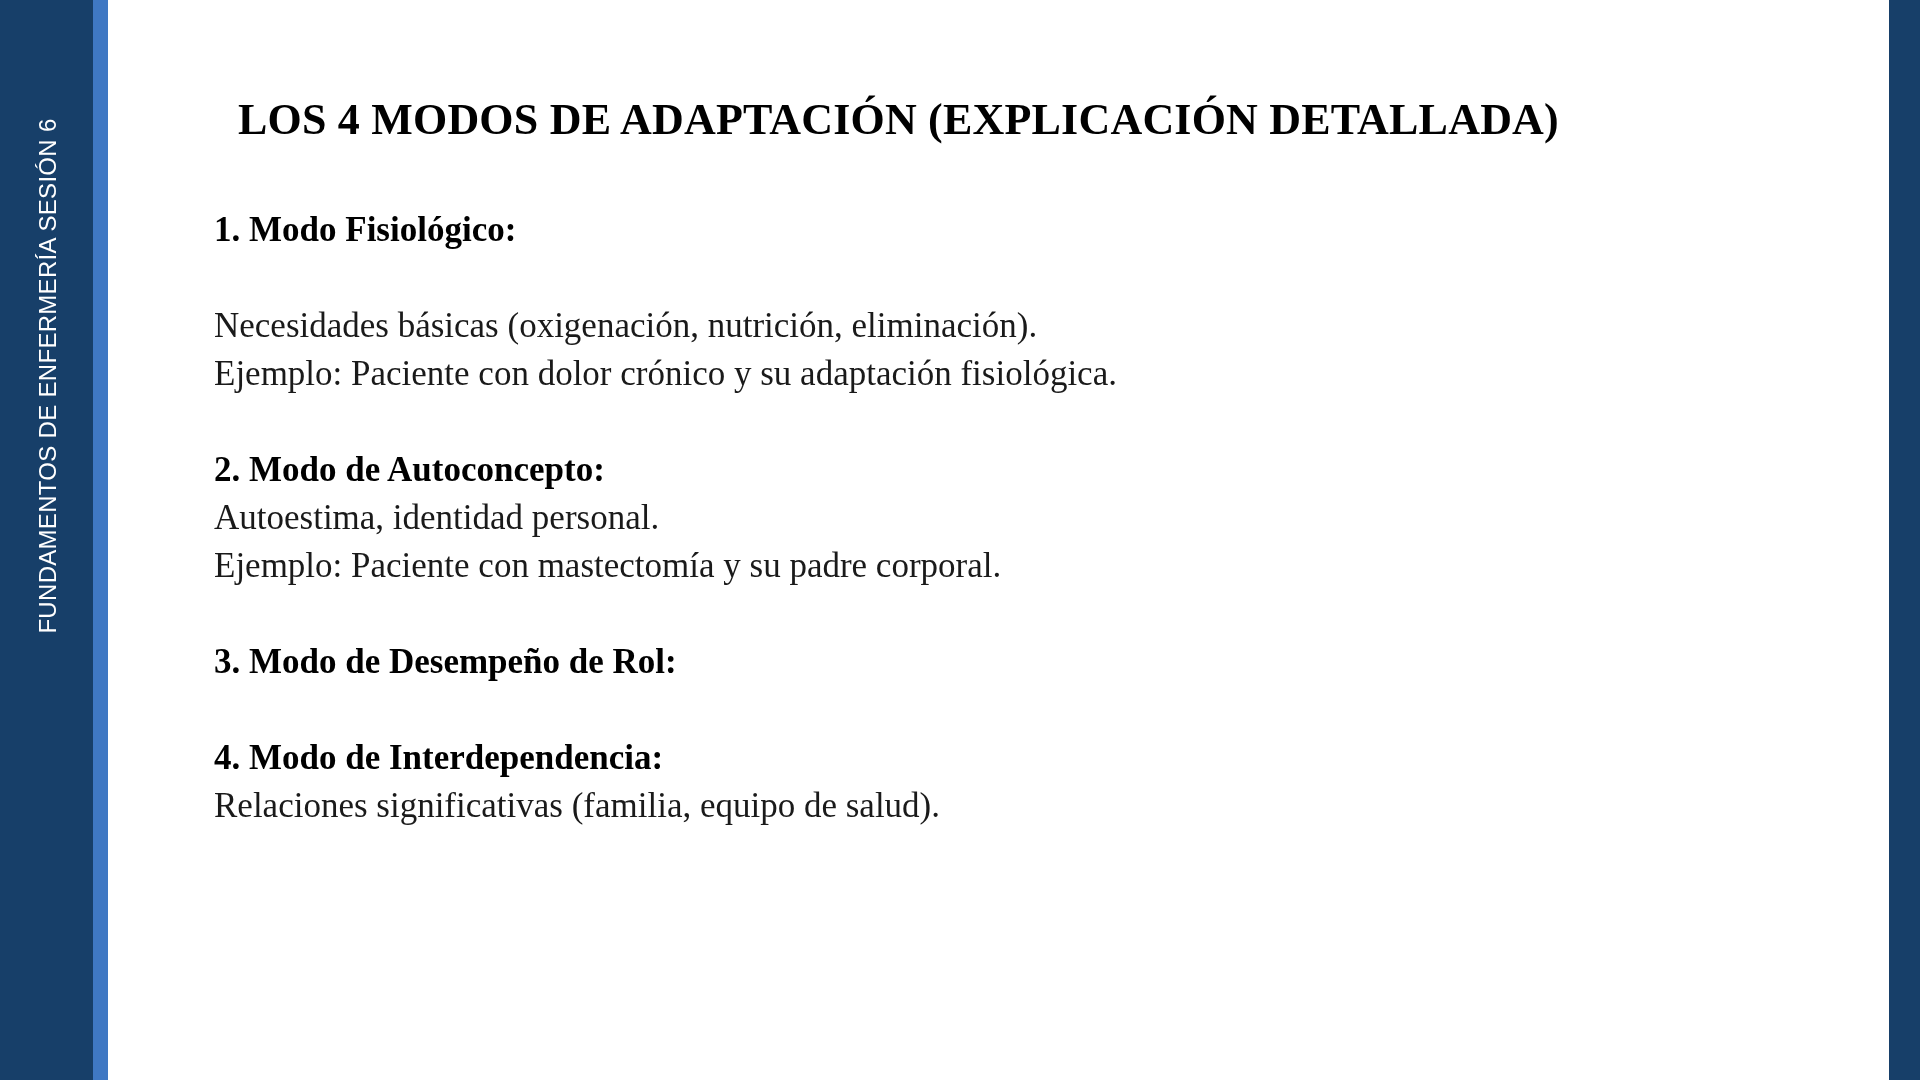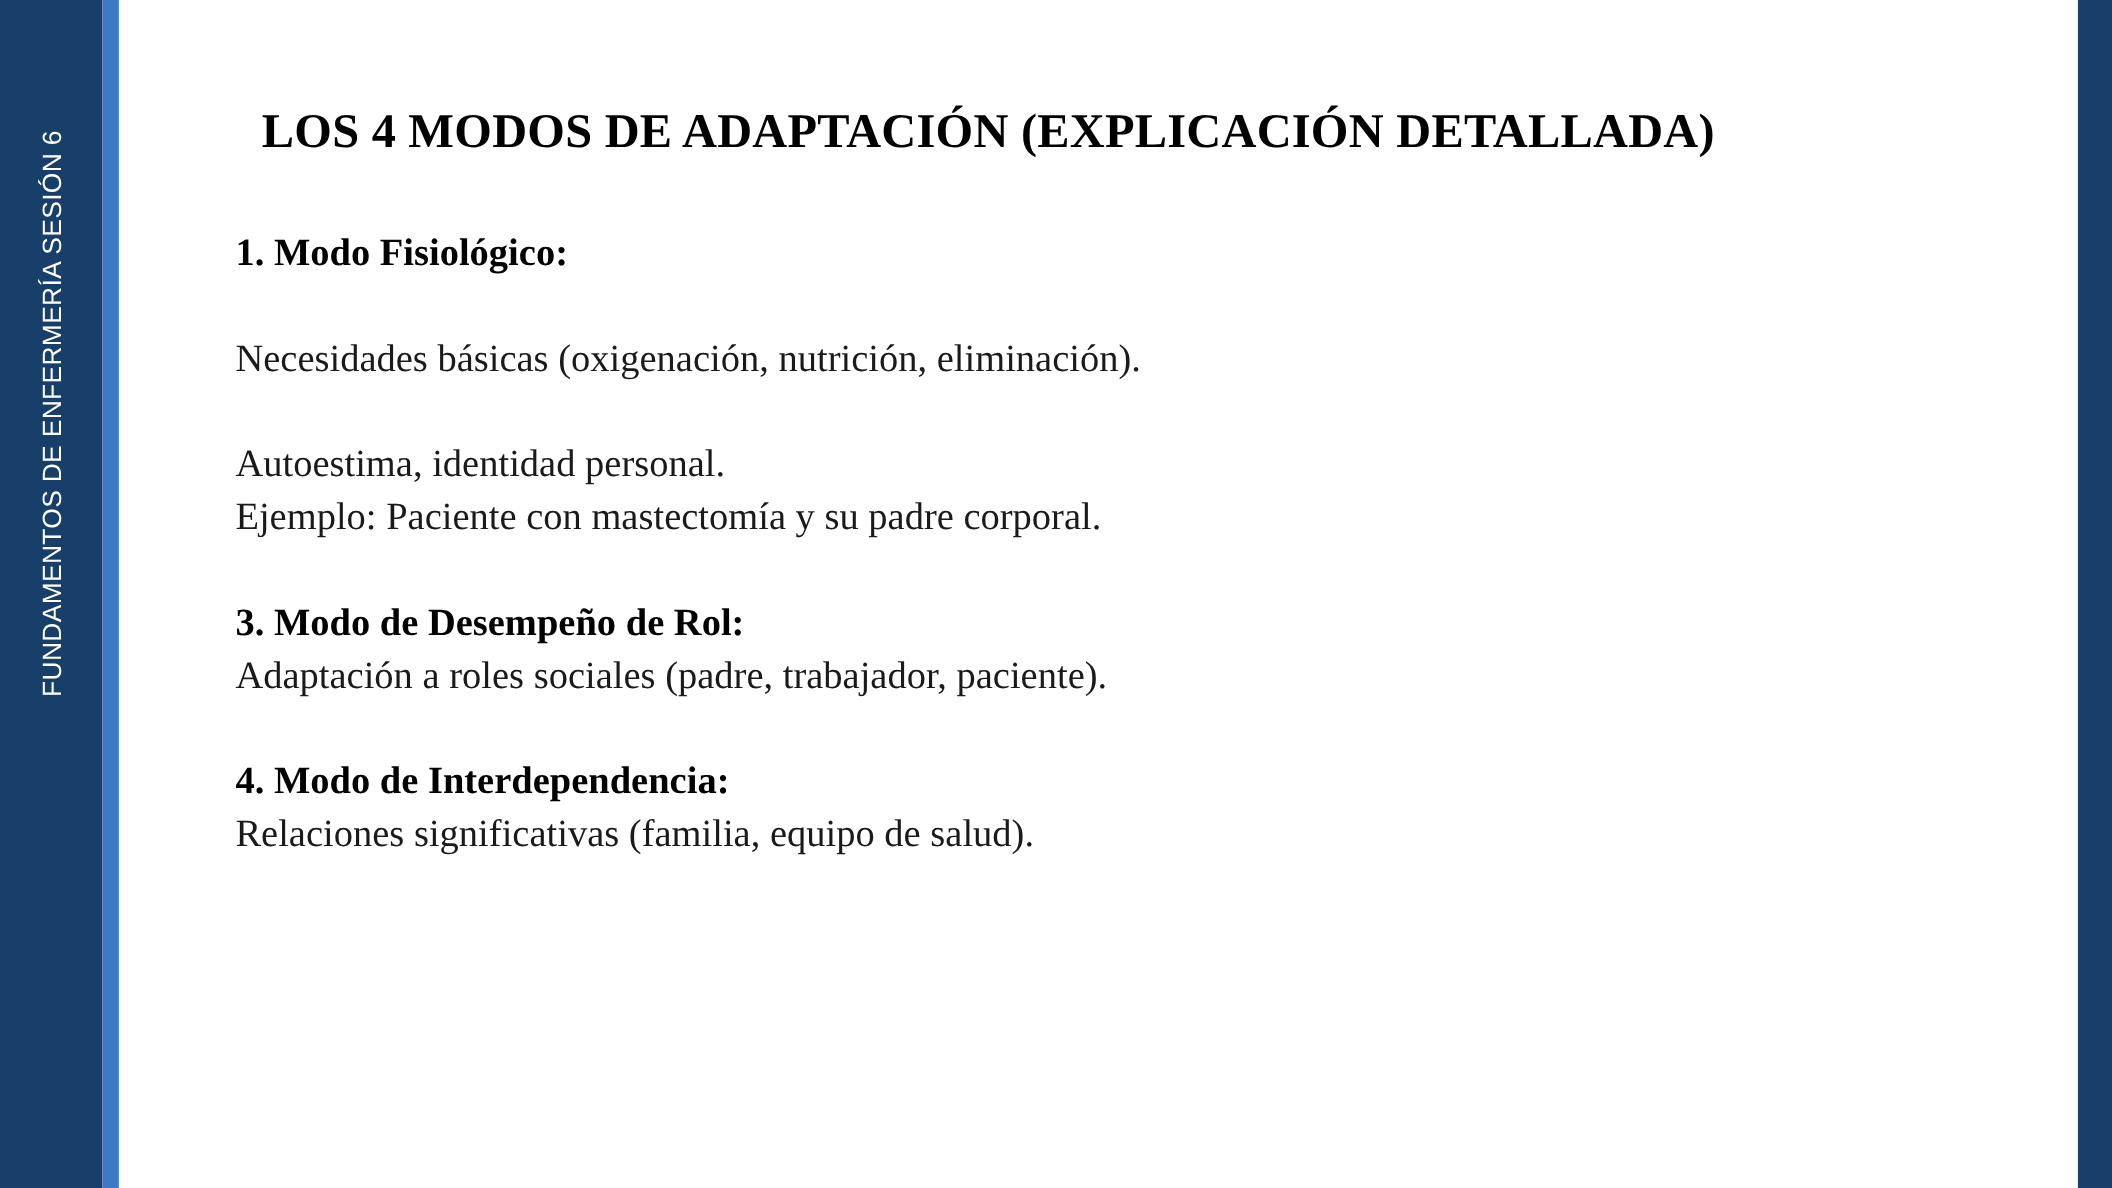--- a/index.html
+++ b/index.html
@@ -95,26 +95,27 @@
   <div class="left-stripe"></div>
   <div class="right-bar"></div>
 
   <h1 class="title">LOS 4 MODOS DE ADAPTACIÓN (EXPLICACIÓN DETALLADA)</h1>
 
   <div class="content">
 
     <div class="mode-heading">1. Modo Fisiológico:</div>
     <div class="spacer"></div>
     <div class="mode-line">Necesidades básicas (oxigenación, nutrición, eliminación).</div>
+    <div class="mode-line">Ejemplo: Paciente con dolor crónico y su adaptación fisiológica.</div>
     <div class="spacer"></div>
 
+    <div class="mode-heading">2. Modo de Autoconcepto:</div>
     <div class="mode-line">Autoestima, identidad personal.</div>
     <div class="mode-line">Ejemplo: Paciente con mastectomía y su padre corporal.</div>
     <div class="spacer"></div>
 
     <div class="mode-heading">3. Modo de Desempeño de Rol:</div>
-    <div class="mode-line">Adaptación a roles sociales (padre, trabajador, paciente).</div>
     <div class="spacer"></div>
 
     <div class="mode-heading">4. Modo de Interdependencia:</div>
     <div class="mode-line">Relaciones significativas (familia, equipo de salud).</div>
   </div>
 </div>
 
 </body></html>

